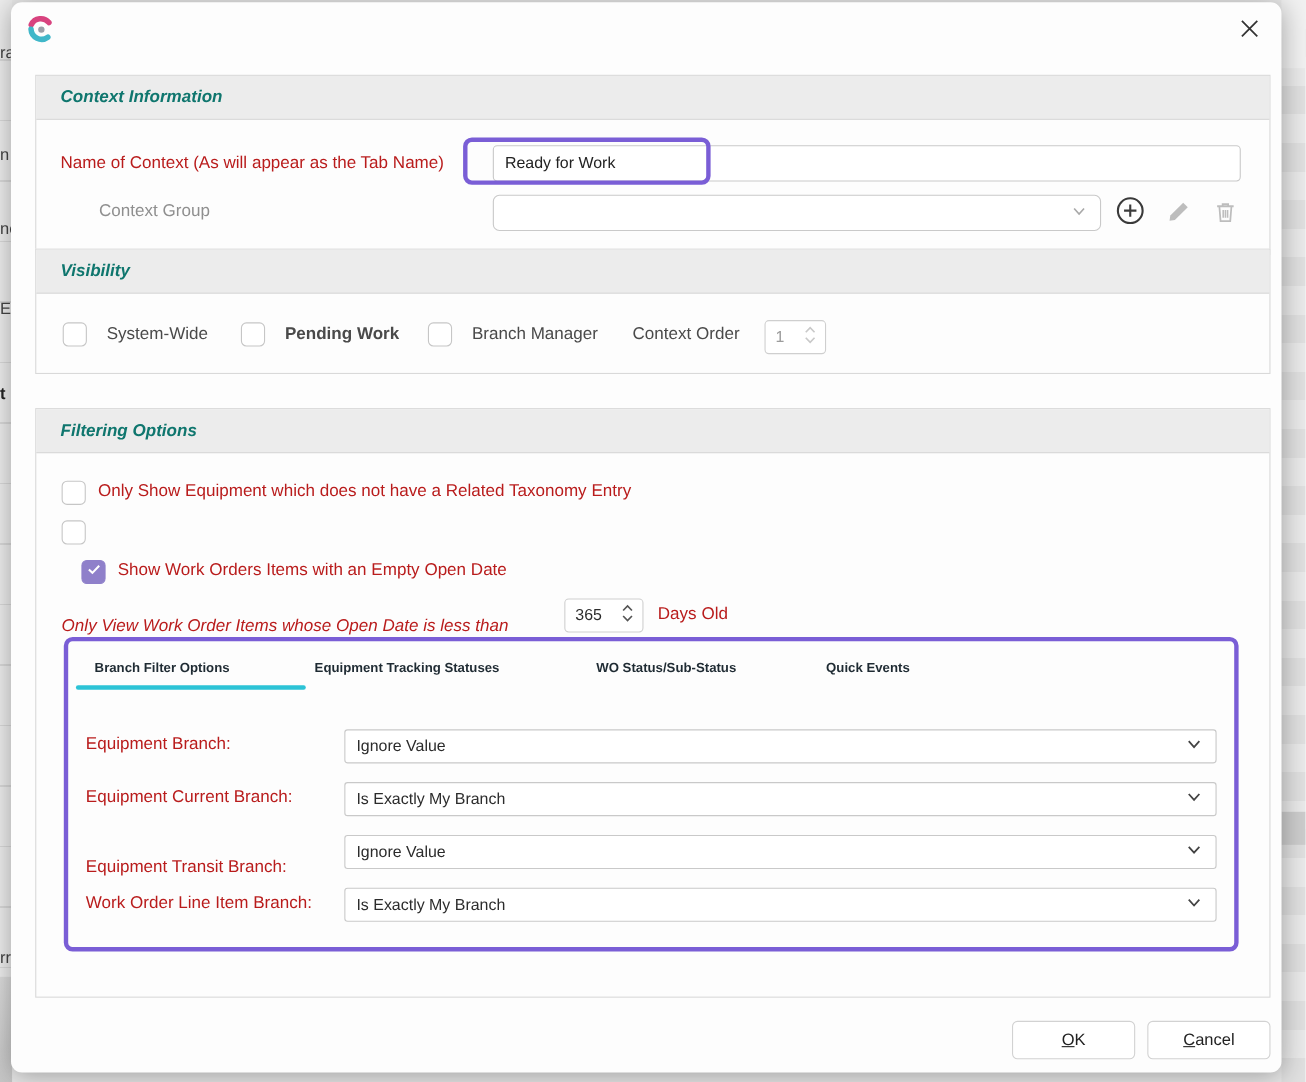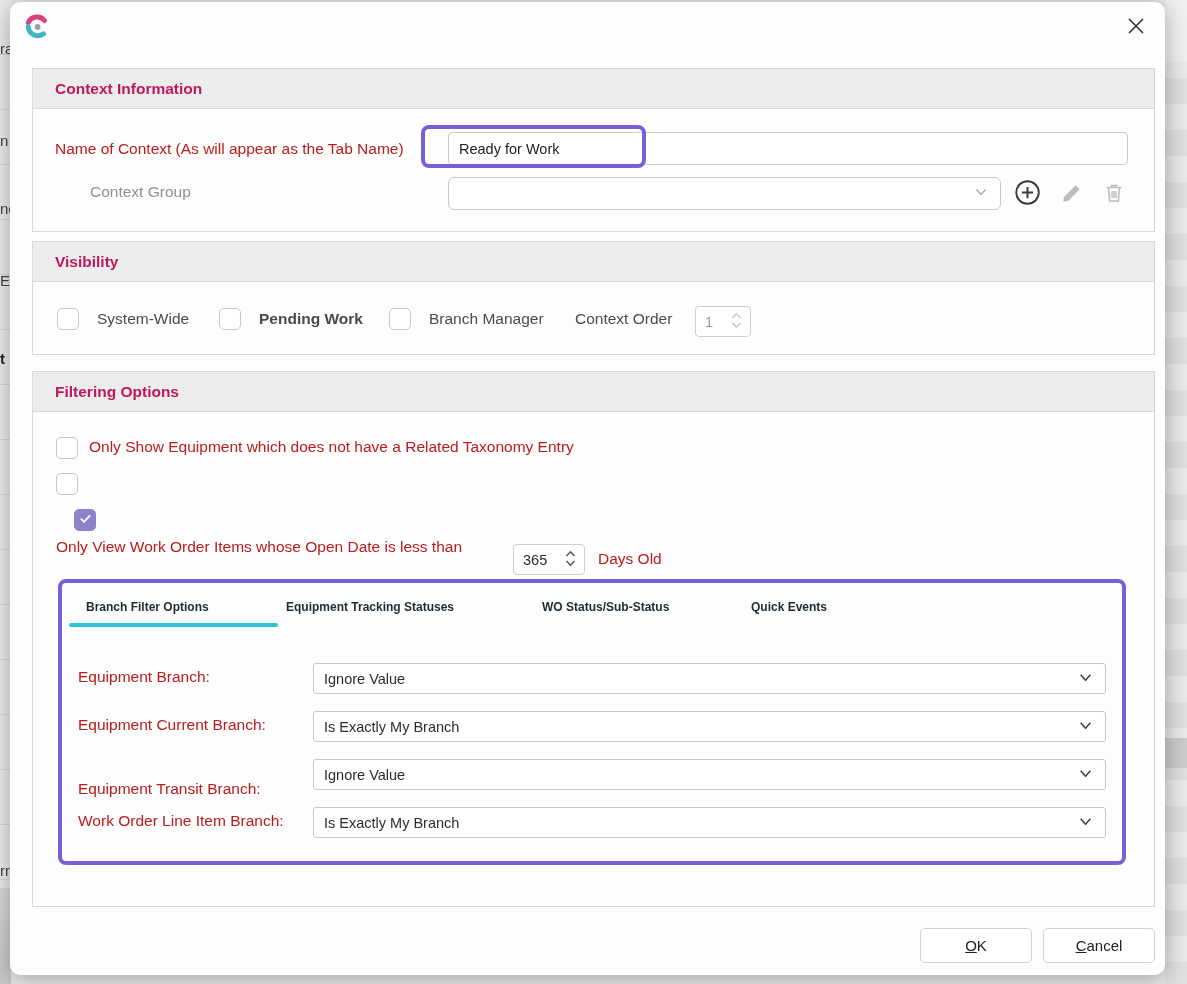--- a/index.html
+++ b/index.html
@@ -20,23 +20,23 @@
   
   .dialog { position:absolute; left:10px; top:2px; width:1155px; height:973px;
     background:#fdfdfd; border-radius:10px; box-shadow:0 3px 24px rgba(0,0,0,.33); }
   .title { position:absolute; left:48px; top:15px; font-size:17px; color:#1b1b1b; }
   .logo { position:absolute; left:13px; top:11px; width:28px; height:28px; }
   .close-btn { position:absolute; left:1108px; top:8px; width:36px; height:36px; display:flex; align-items:center; justify-content:center; cursor:pointer; }
 
   
   .gb { position:absolute; left:22px; width:1123px; border:1px solid #d9d9d9; background:#fdfdfd; }
   .gb-h { height:40px; background:#ececec; border-bottom:1px solid #d9d9d9; display:flex; align-items:center; padding-left:22px;
-    font-size:15.5px; font-weight:700; color:#be185d; }
+    font-size:15.5px; font-weight:700; color:#0f766e;font-style:italic; }
   #gb-context { top:66px; height:164px; }
-  #gb-visibility { top:239px; height:114px; }
+  #gb-visibility { top:224px; height:114px; }
   #gb-filtering { top:369px; height:536px; }
 
   .lbl { position:absolute; font-size:15.5px; color:#b91c1c; white-space:nowrap; }
   .lbl.gray { color:#8f8f8f; }
 
   .text-input { position:absolute; height:33px; border:1px solid #c9c9c9; border-radius:4px; background:#fff;
     font-family:"Liberation Sans", sans-serif; font-size:14.5px; color:#222; padding:0 10px; outline:none; }
 
   .combo { position:absolute; height:33px; border:1px solid #c9c9c9; border-radius:6px; background:#fff;
     display:flex; align-items:center; justify-content:space-between; padding:0 12px 0 10px;
@@ -174,22 +174,23 @@
 
       <div class="checkbox" style="left:23px; top:101px;"></div>
 
       <div class="checkbox checked" style="left:41px; top:137px;">
         <span>
           <svg width="15" height="15" viewBox="0 0 16 16">
               <path d="M3 8.2 L6.4 11.5 L13 4.6" fill="none" stroke="#fff" stroke-width="2"></path>
             </svg>
         </span>
       </div>
-
-      <div class="lbl" style="left:23px; top:166px;">Only View Work Order Items whose Open Date is less than</div>
+      <div class="lbl" style="left:74px; top:138px;">Show Work Orders Items with an Empty Open Date</div>
+
+      <div class="lbl" style="left:23px; top:189px;font-style:italic;">Only View Work Order Items whose Open Date is less than</div>
       <div class="spin" style="left:480px; top:172px; width:72px; color:#2c2c2c;">
         <span class="num">365</span>
         <span>
           <svg width="11" height="19" viewBox="0 0 11 19">
               <path d="M1.5 7 L5.5 2.8 L9.5 7 M1.5 12 L5.5 16.2 L9.5 12" fill="none" stroke="#555" stroke-width="1.5"></path>
             </svg>
         </span>
       </div>
       <div class="lbl" style="left:565px; top:178px;">Days Old</div>
 

